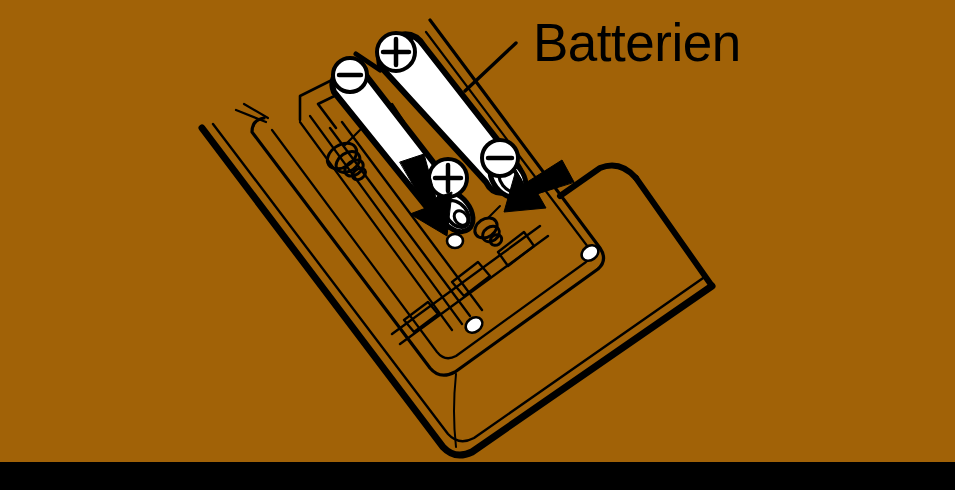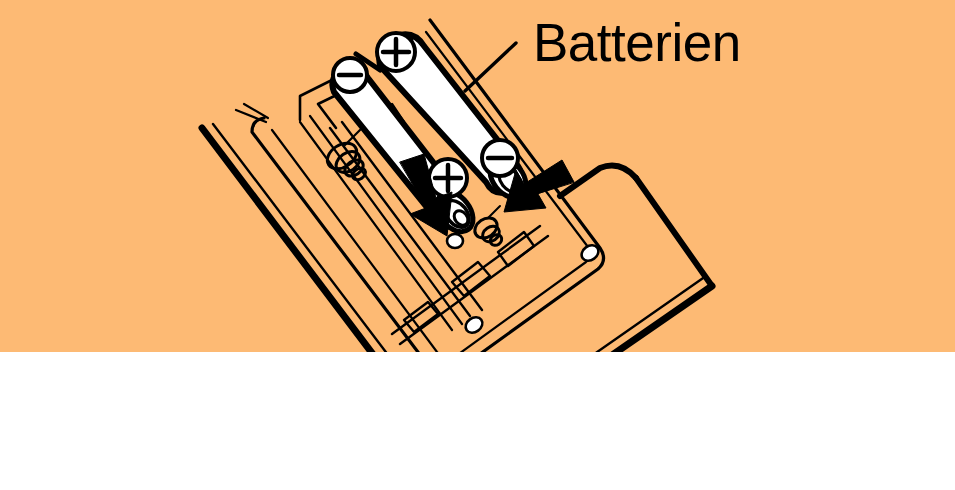--- a/index.html
+++ b/index.html
@@ -6,22 +6,22 @@
     margin: 0;
     padding: 0;
     background: #ffffff;
   }
   body {
     font-family: "Liberation Sans", sans-serif;
   }
   #page {
     position: relative;
     width: 955px;
-    height: 352px;
-    background: #fdba74;
+    height: 490px;
+    background: #a16207;
     overflow: hidden;
   }
   #illustration {
     position: absolute;
     left: 0;
     top: 0;
     width: 955px;
     height: 490px;
   }
   .label-text {

